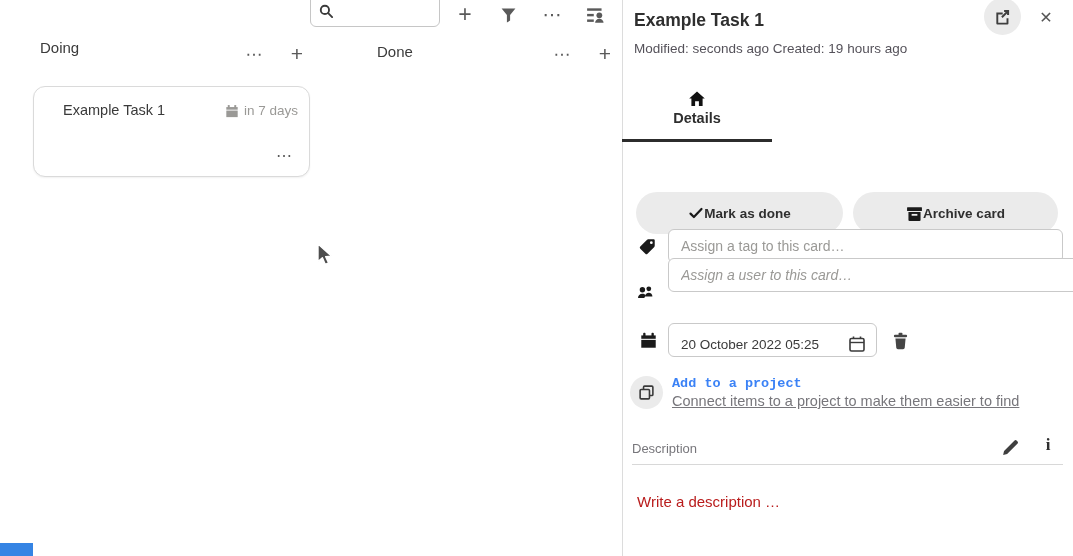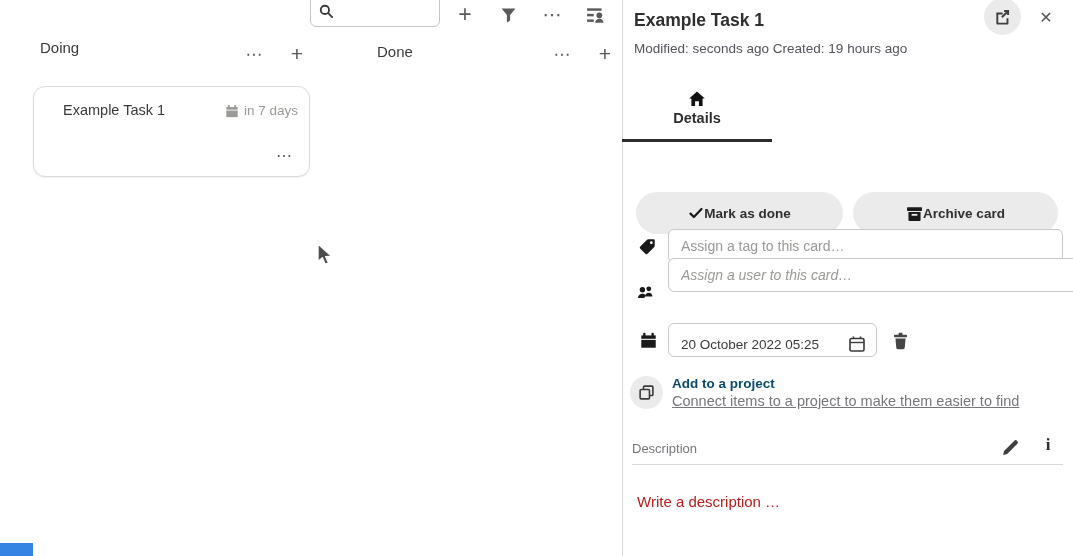--- a/index.html
+++ b/index.html
@@ -62,21 +62,21 @@
   .user-input { left:668px; top:258px; width:430px; height:34px;font-style:italic; }
 
   .date-field { left:668px; top:323px; width:209px; height:34px; border:1px solid #c9c9c9;
                 border-radius:6px; background:#fff; display:flex; align-items:center; padding:8px 8px 0 12px; }
   .date-text { flex:1; font-size:13.5px; color:#3a3a3a; }
   .date-cal-btn { width:22px; height:22px; color:#3a3a3a; }
   .trash-btn { left:889px; top:330px; width:22px; height:22px; color:#454545; }
 
   .proj-circle { left:630px; top:376px; width:33px; height:33px; border-radius:50%;
                  background:#ebebeb; color:#3a3a3a; }
-  .proj-title { left:672px; top:376px; font-size:13.5px; font-weight:700; color:#0c4a6e; }
+  .proj-title { left:672px; top:376px; font-size:13.5px; font-weight:700; color:#3b82f6;font-family:Liberation Mono, monospace; }
   .proj-sub { left:672px; top:393px; font-size:14.5px; color:#77767b;text-decoration:underline; }
 
   .desc-label { left:632px; top:441px; font-size:13px; color:#77767b; }
   .pencil-btn { left:999px; top:437px; width:22px; height:20px; color:#3f3f3f; }
   .info-btn { left:1039px; top:434px; width:18px; height:22px; font-family:"Liberation Serif", serif;
               font-weight:700; font-size:17px; color:#2f2f2f; }
   .desc-divider { left:632px; top:464px; width:431px; height:1px; background:#d8d8d8; }
   .desc-placeholder { left:637px; top:493px; font-size:15px; color:#b91c1c; cursor:text; }
 
   .cursor { left:316px; top:243px; }

